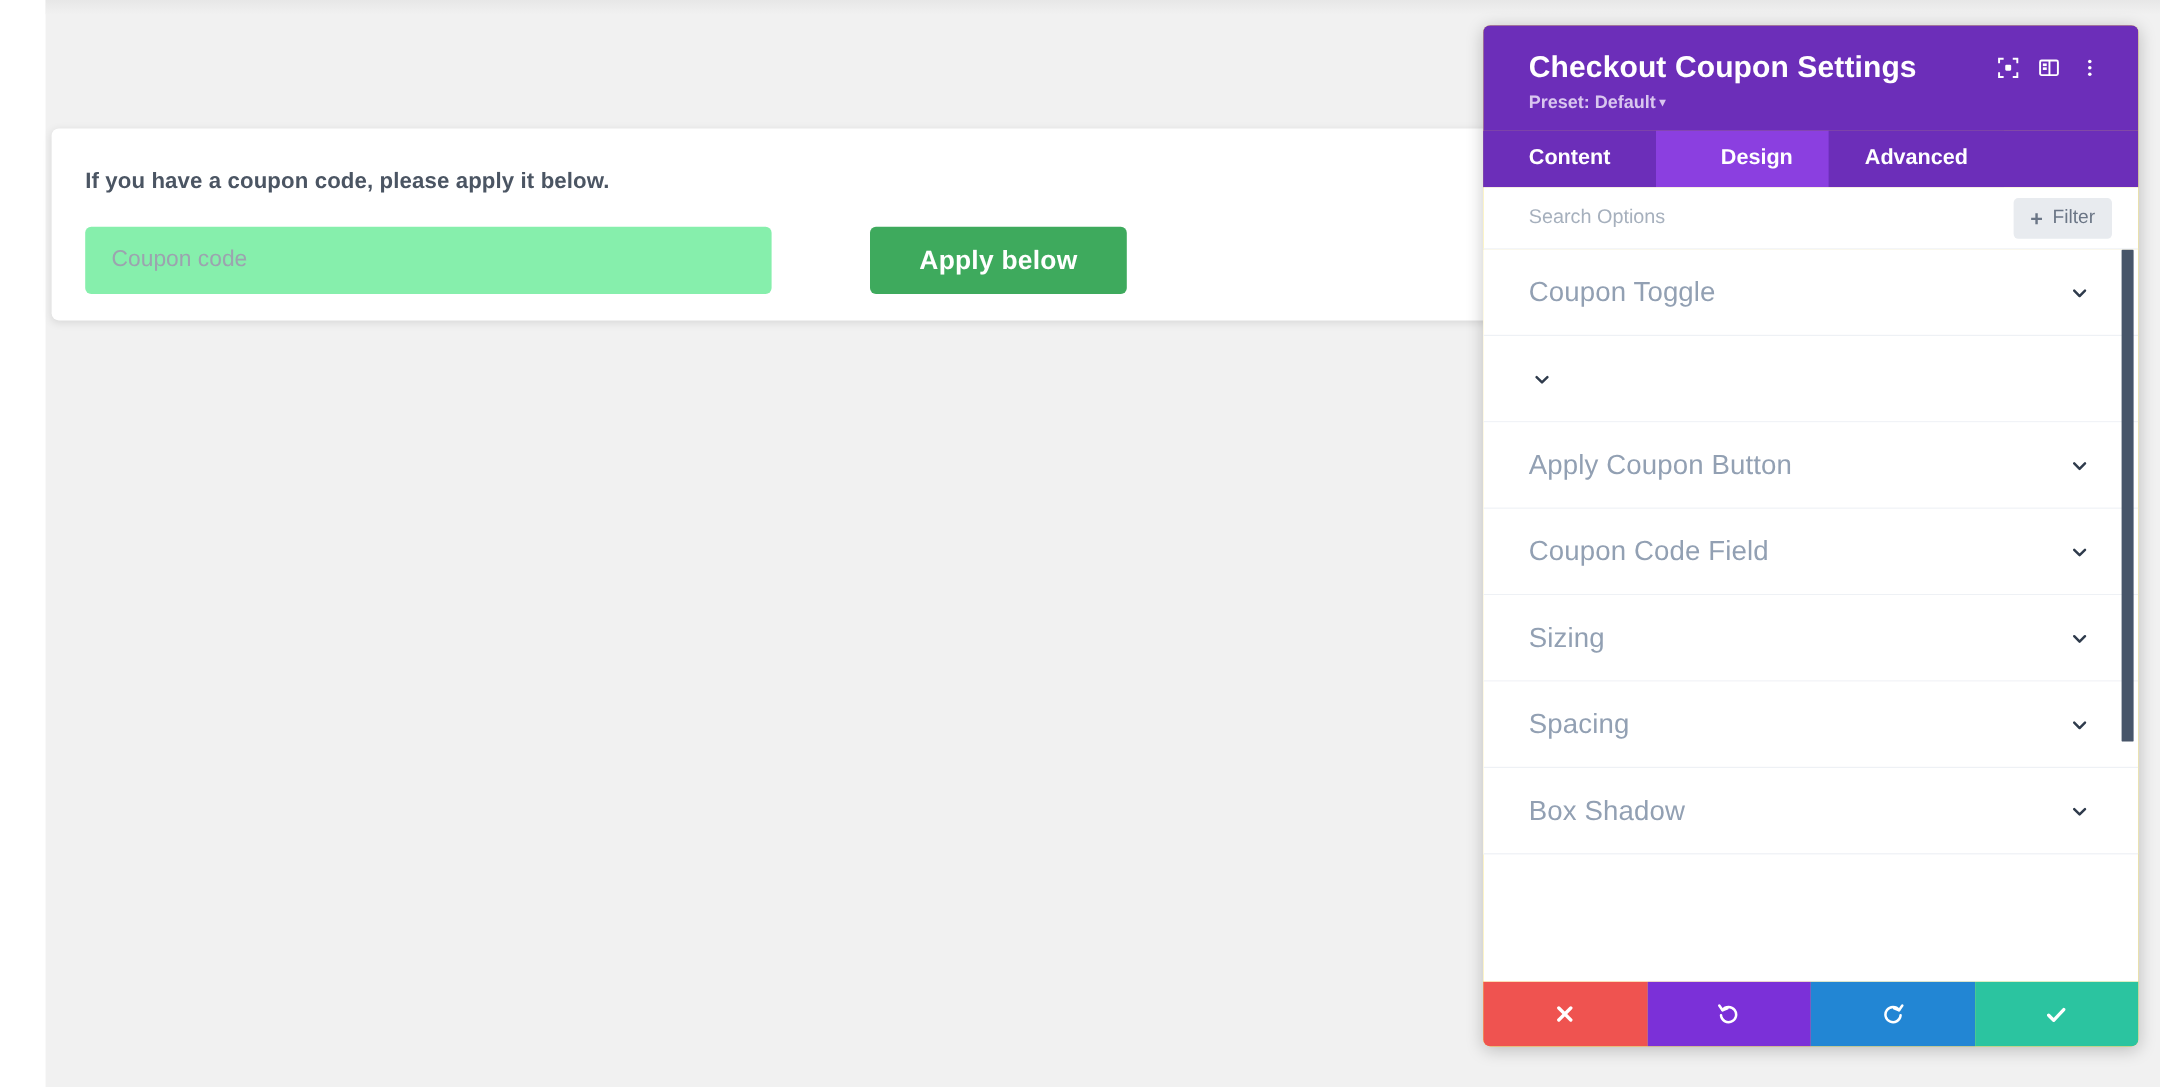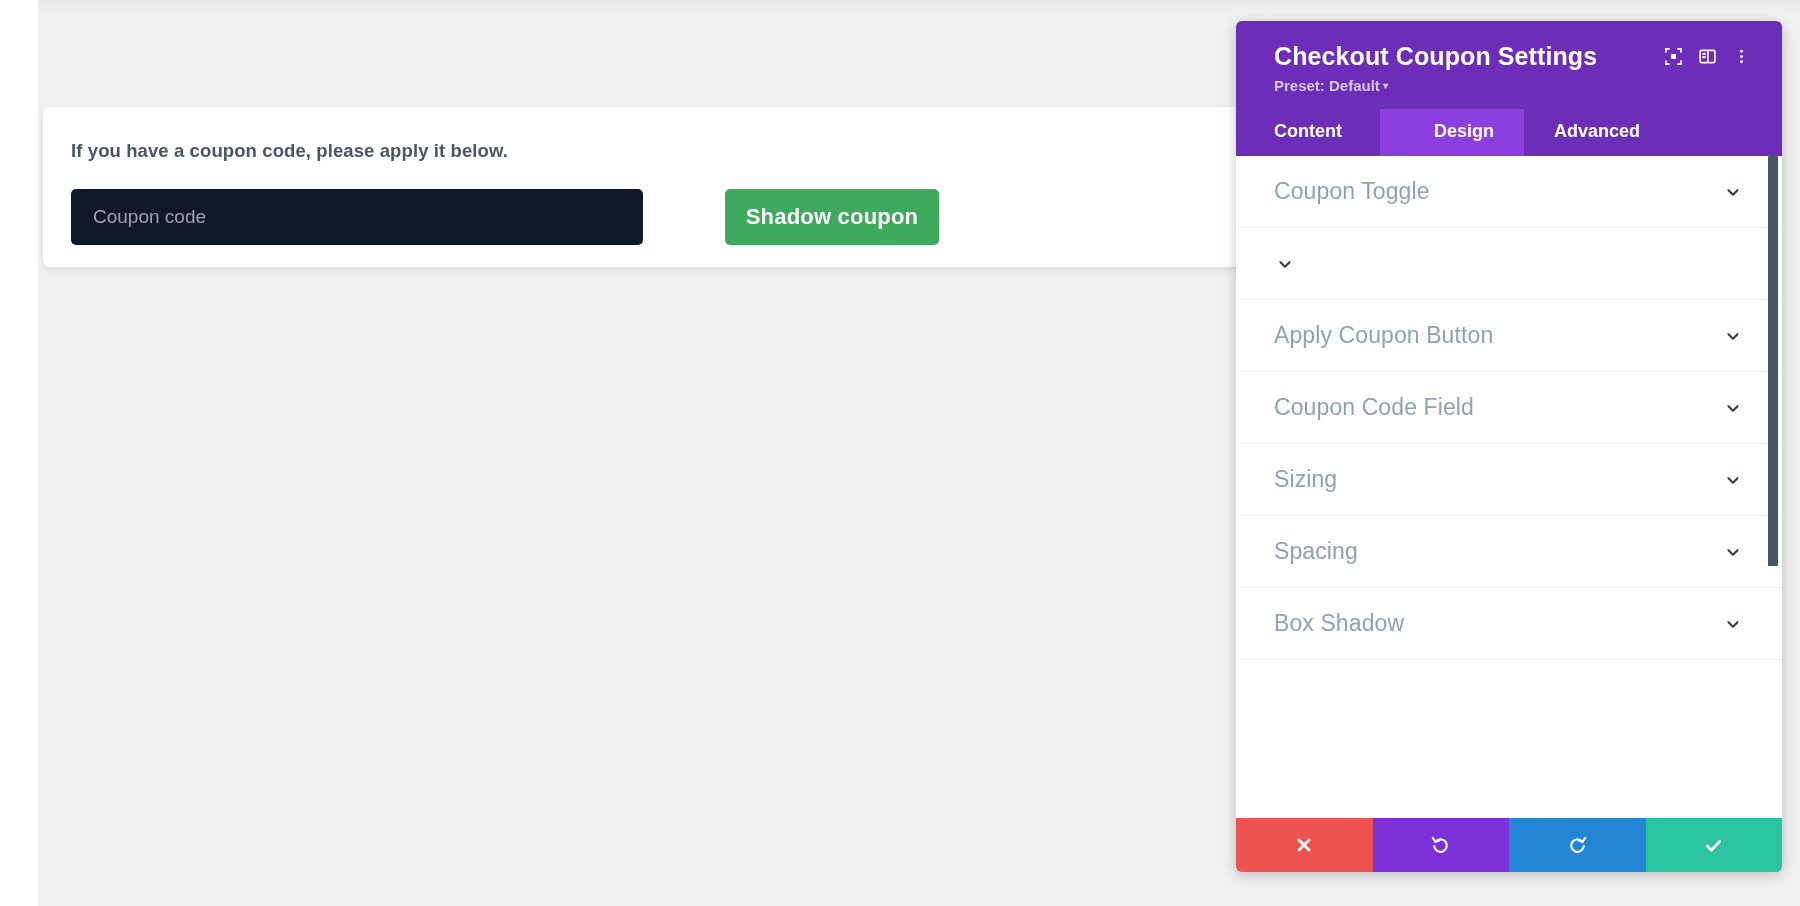--- a/index.html
+++ b/index.html
@@ -69,21 +69,21 @@
   #coupon-form {
     display: flex;
     align-items: center;
     margin-top: 26px;
     gap: 0;
   }
 
   #coupon-code-input {
     width: 572px;
     height: 56px;
-    background: #0f172a;
+    background: #86efac;
     border: none;
     border-radius: 5px;
     padding: 0 22px;
     font-family: "Liberation Sans", sans-serif;
     font-size: 19px;
     color: #6b7280;
     outline: none;
   }
   #coupon-code-input::placeholder { color: #9ca3af; }
 
@@ -302,21 +302,21 @@
 
 <div id="page">
 
   <div id="canvas">
 
     <div id="coupon-card">
       <div id="coupon-intro">If you have a coupon code, please apply it below.</div>
 
       <div id="coupon-form">
         <input id="coupon-code-input" type="text" placeholder="Coupon code" style="">
-        <button id="apply-coupon-button">Shadow coupon</button>
+        <button id="apply-coupon-button">Apply below</button>
       </div>
     </div>
 
   </div>
 
   <div id="settings-modal">
 
     <div id="modal-header">
       <div id="modal-header-top">
         <div id="modal-title">Checkout Coupon Settings</div>
@@ -350,20 +350,27 @@
         <span>Preset: Default</span><span class="caret">▾</span>
       </div>
     </div>
 
     <div id="modal-tabs">
       <div class="tab" id="tab-content">Content</div>
       <div class="tab active" id="tab-design">Design</div>
       <div class="tab" id="tab-advanced">Advanced</div>
     </div>
 
+    <div id="options-bar">
+      <input id="search-options-input" type="text" placeholder="Search Options" style="">
+      <button id="filter-button">
+        <span class="plus">+</span>
+        <span>Filter</span>
+      </button>
+    </div>
 
     <div id="options-list">
 
       <div class="option-row">
         <span class="option-label">Coupon Toggle</span>
         <span class="option-chevron">
           <svg width="18" height="18" viewBox="0 0 20 20" fill="none" stroke="currentColor" stroke-width="2.3" stroke-linecap="round" stroke-linejoin="round">
               <polyline points="5,8 10,13 15,8"></polyline>
             </svg>
         </span>

